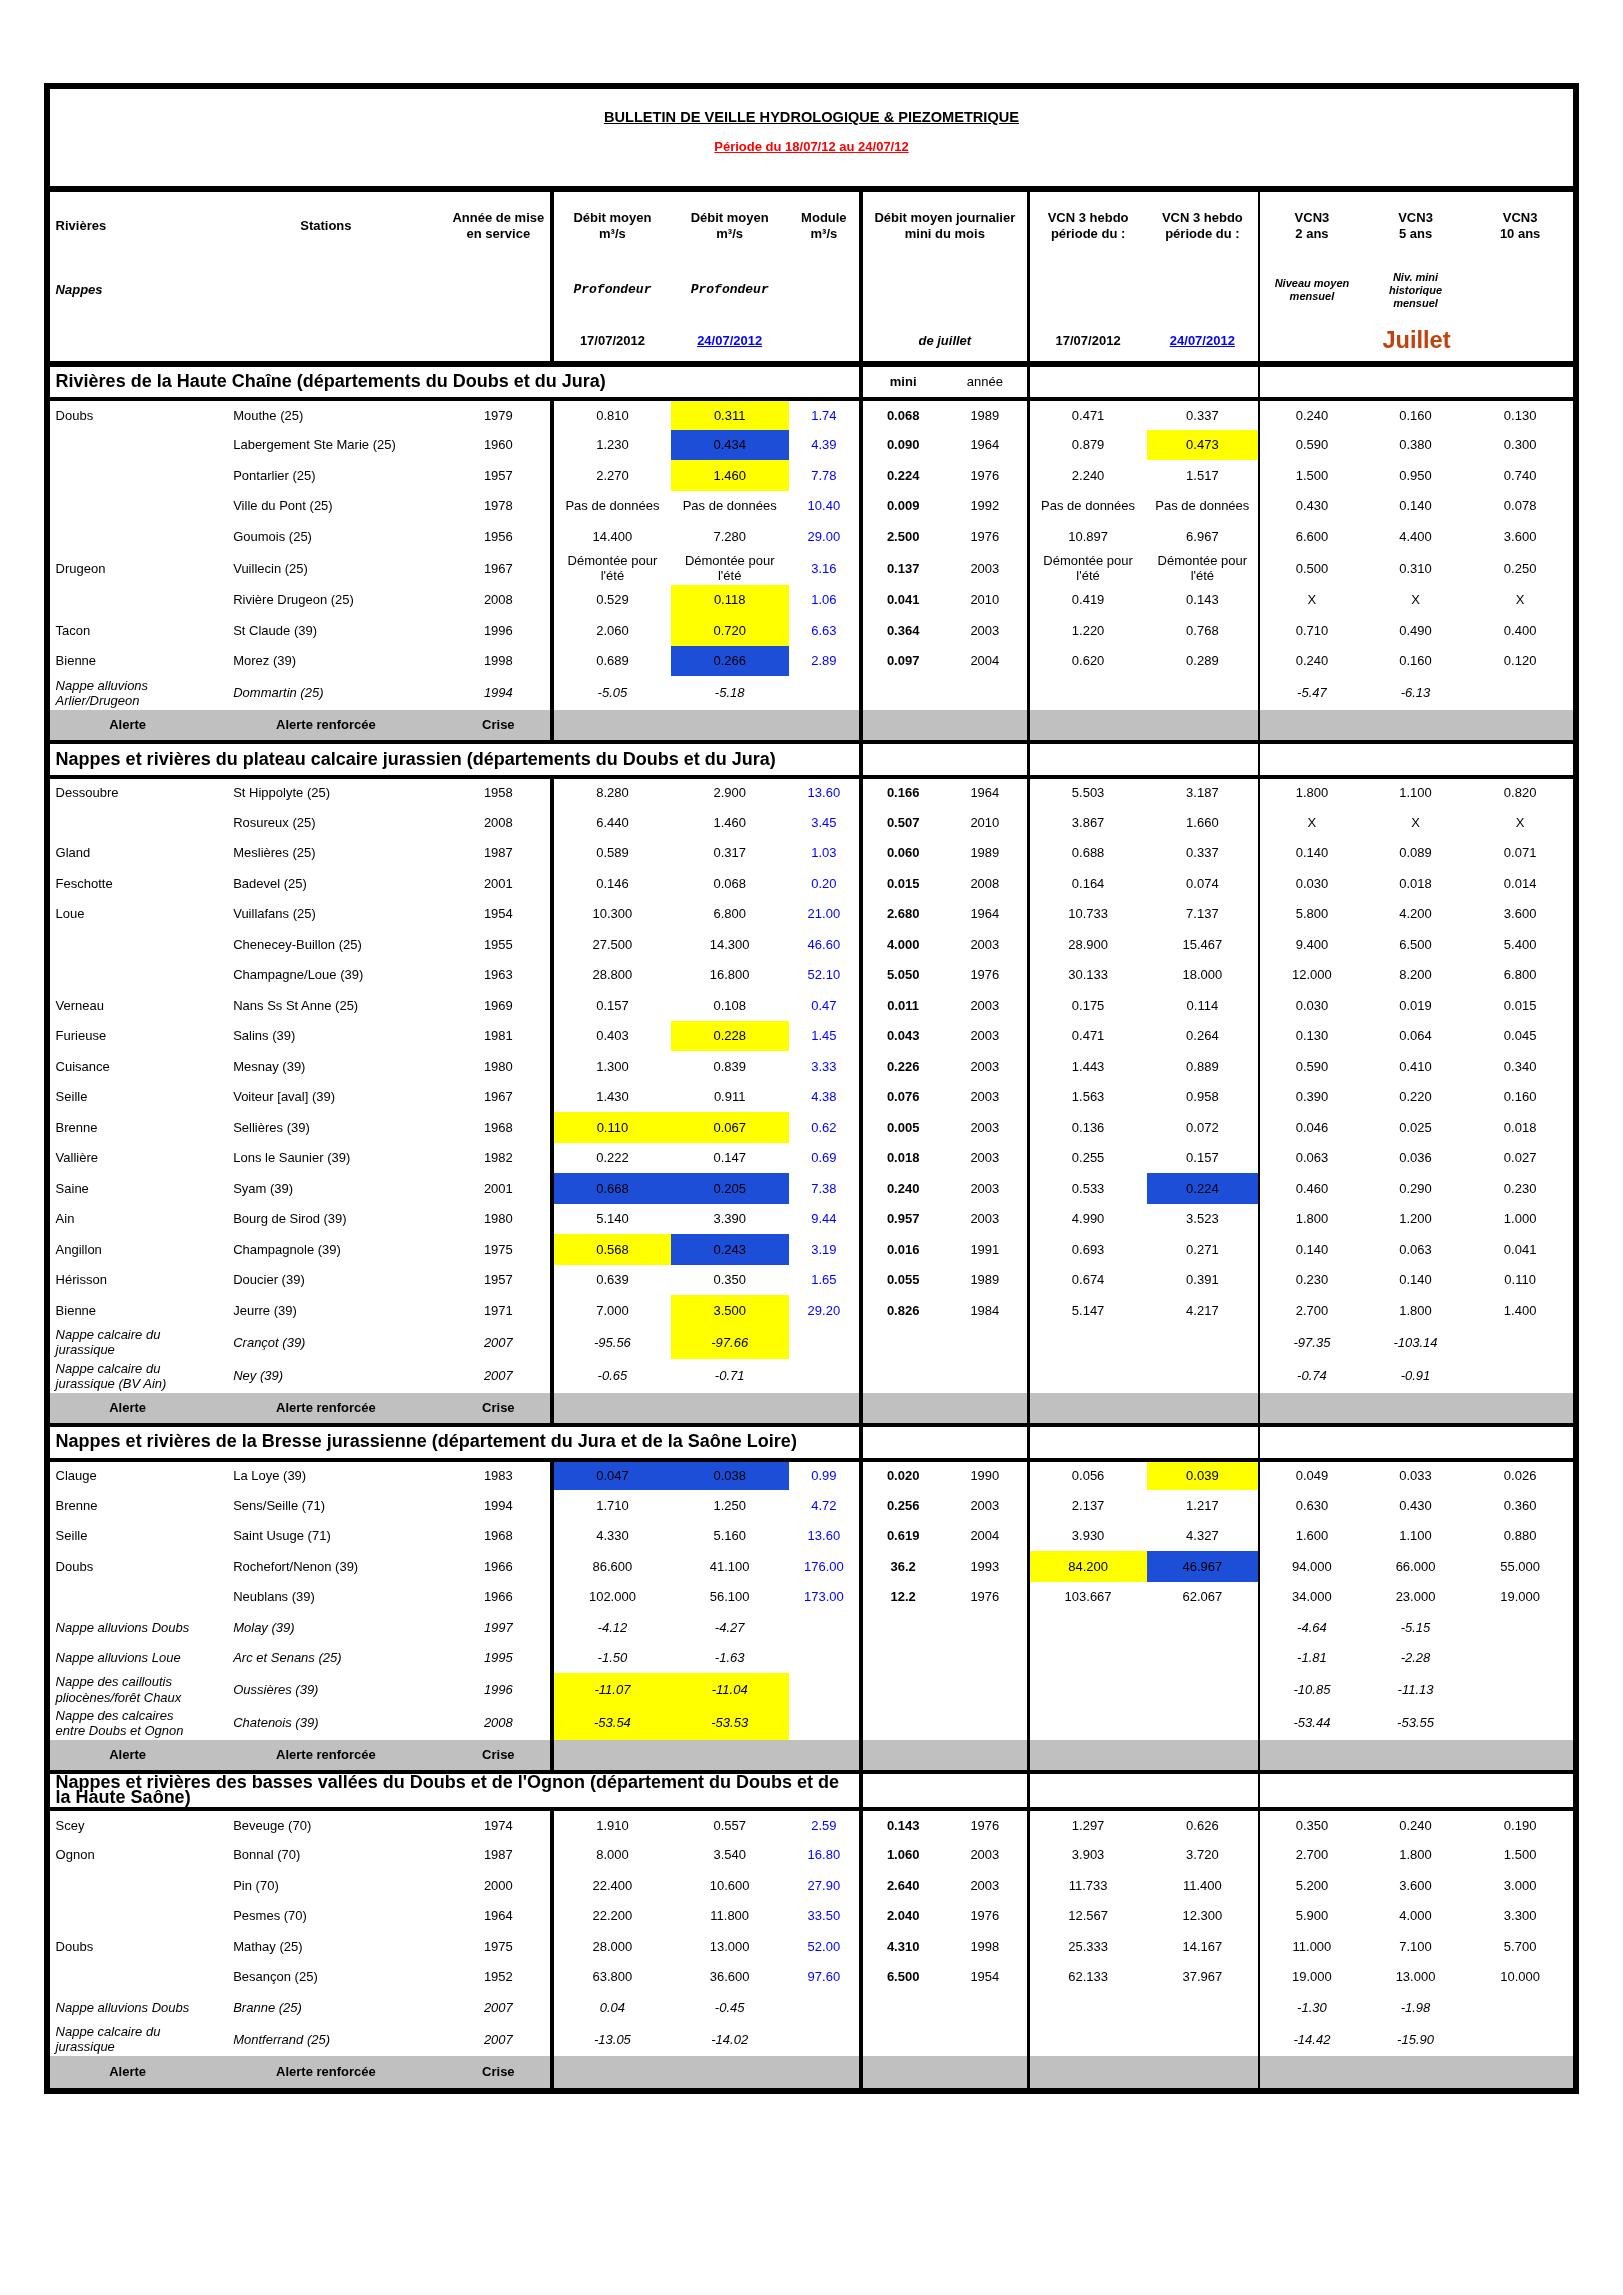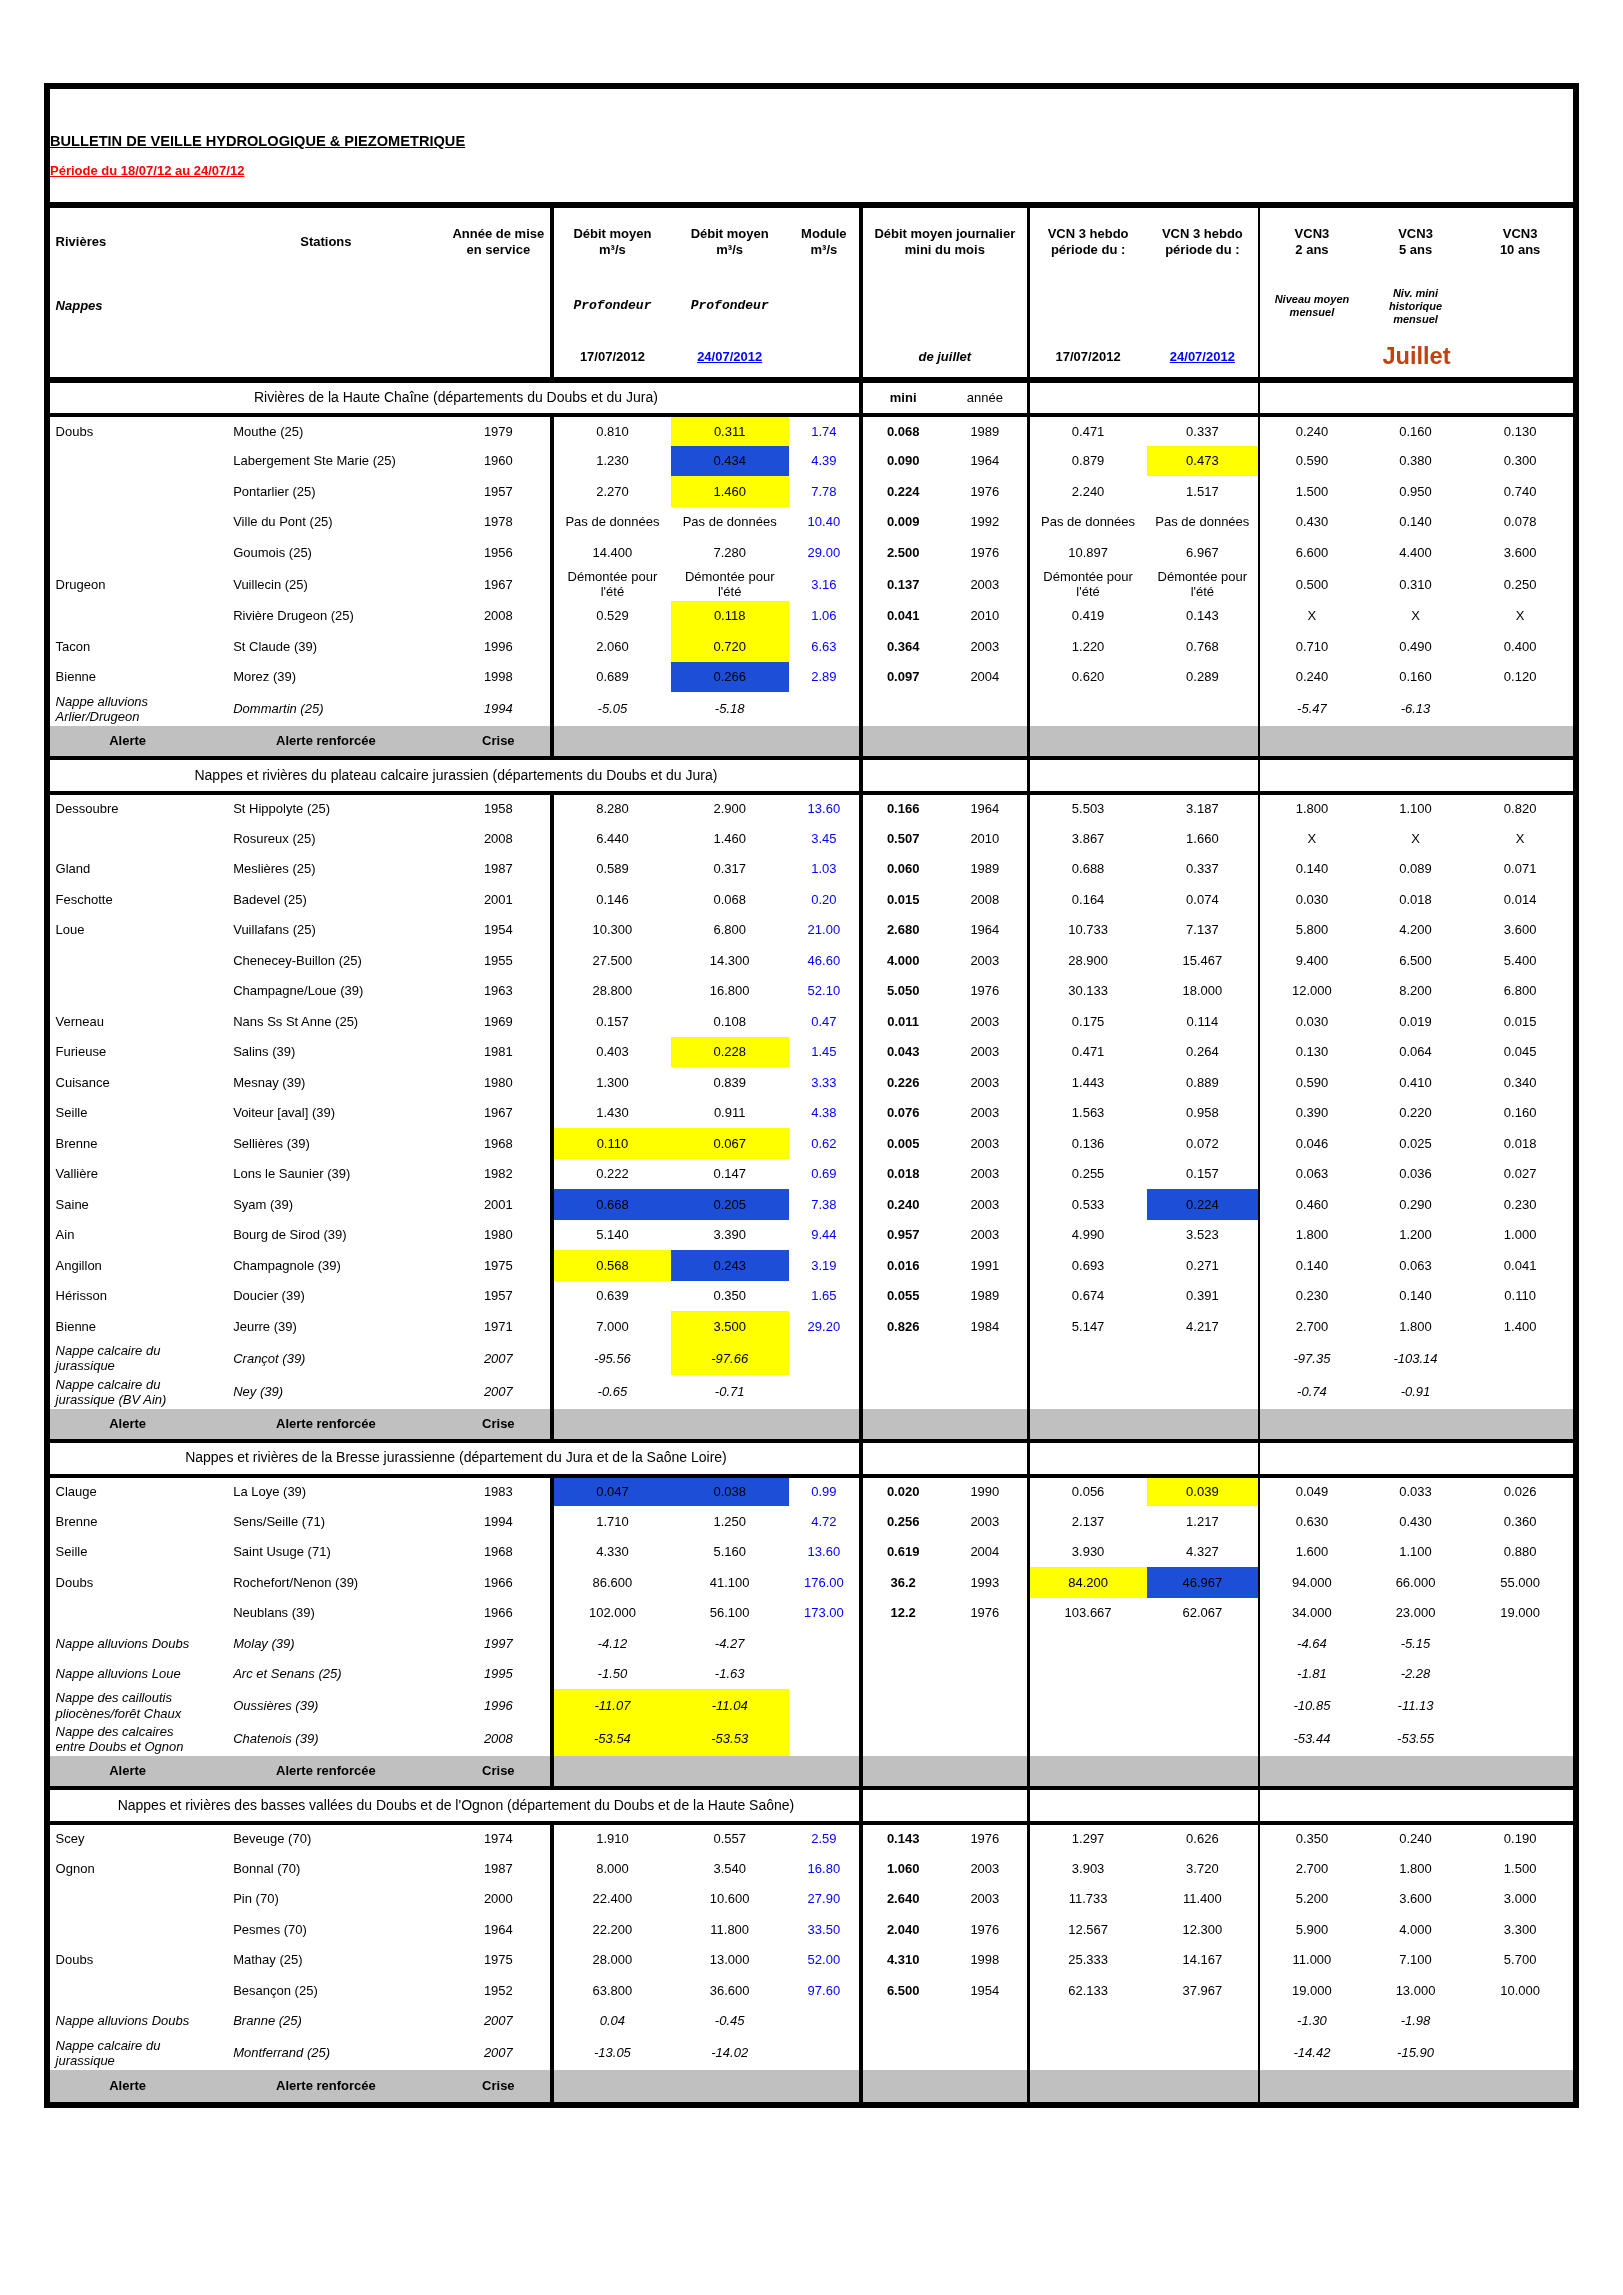--- a/index.html
+++ b/index.html
@@ -1,18 +1,18 @@
 <!DOCTYPE html>
 <html style="font-size:11px"><head>
 <meta charset="utf-8">
 <style>
   html,body{margin:0;padding:0;background:#ffffff;}
   body{width:1623px;height:2295px;position:relative;font-family:"Liberation Sans","DejaVu Sans",sans-serif;color:#000;}
   .bulletin{position:absolute;left:44px;top:83px;width:1535px;border:6.2px solid #000;background:#fff;box-sizing:border-box;}
-  .title-block{border-bottom:6.2px solid #000;height:119px;box-sizing:border-box;padding-top:44px;}
+  .title-block{border-bottom:6.2px solid #000;height:103px;text-align:center;box-sizing:border-box;padding-top:20px;}
   .doc-title{font-size:14.6px;font-weight:bold;text-decoration:underline;margin:0;display:inline-block;}
   .doc-period{color:#ff0000;font-weight:bold;font-size:13px;text-decoration:underline;margin-top:14px;display:block;}
   table{width:100%;border-collapse:collapse;table-layout:fixed;padding-left:32px;}
   td{font-size:13px;text-align:center;vertical-align:middle;padding:1.4px 2.8px;box-sizing:border-box;height:30.5px;line-height:15.3px;overflow:hidden;}
   
   .c3{border-right:4.9px solid #000;}
   .c6{border-right:4.2px solid #000;}
   .c8{border-right:3.5px solid #000;}
   .c10{border-right:2.1px solid #000;}
   
@@ -23,21 +23,21 @@
   .left-pad{text-align:left;padding-left:5.6px;}
   .nappes-label{text-align:left;padding-left:5.6px;font-style:italic;font-weight:bold;}
   .prof{font-style:italic;font-weight:bold;font-family:Liberation Mono, monospace;}
   .date-prev{font-weight:normal;}
   .date-curr{color:#0000ff;font-weight:bold;text-decoration:underline;}
   .de-juillet{font-style:italic;font-weight:bold;}
   .niv-label{font-style:italic;font-weight:bold;font-size:11px;line-height:13px;}
   .month-green{color:#c2410c;font-weight:bold;font-size:23.6px;}
   
   .section-row td{border-top:4.9px solid #000;border-bottom:4.9px solid #000;height:35px;}
-  .sec-title{text-align:center;padding-left:5.6px;font-weight:normal;font-size:14px;}
+  .sec-title{text-align:left;padding-left:5.6px;font-weight:bold;font-size:18px;}
   .mini-label{font-weight:bold;}
   .annee-label{font-weight:normal;}
   
   .col-riviere{text-align:left;padding-left:5.6px;}
   .col-station{text-align:left;padding-left:28px;}
   .col-module{color:#0000ff;}
   .col-mini{font-weight:bold;}
   tr.nappe td{font-style:italic;}
   .bg-yellow{background:#ffff00;}
   .bg-red{background:#1d4ed8;}

